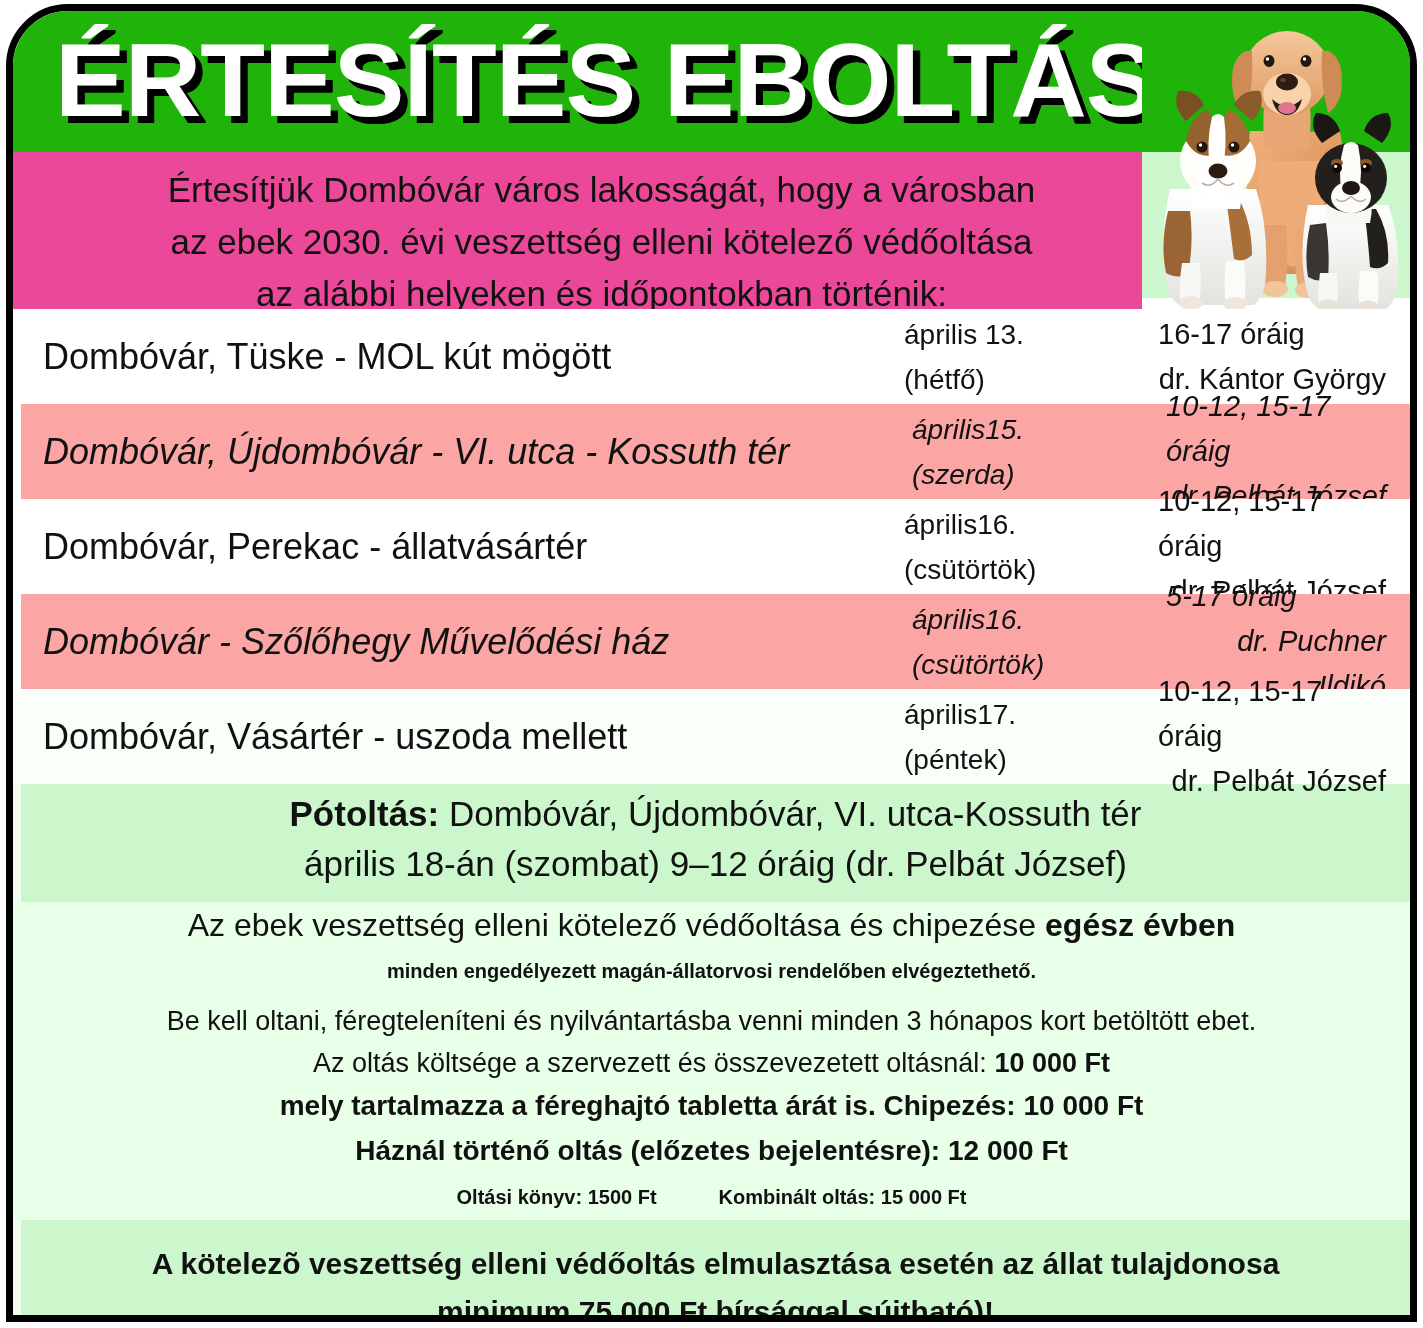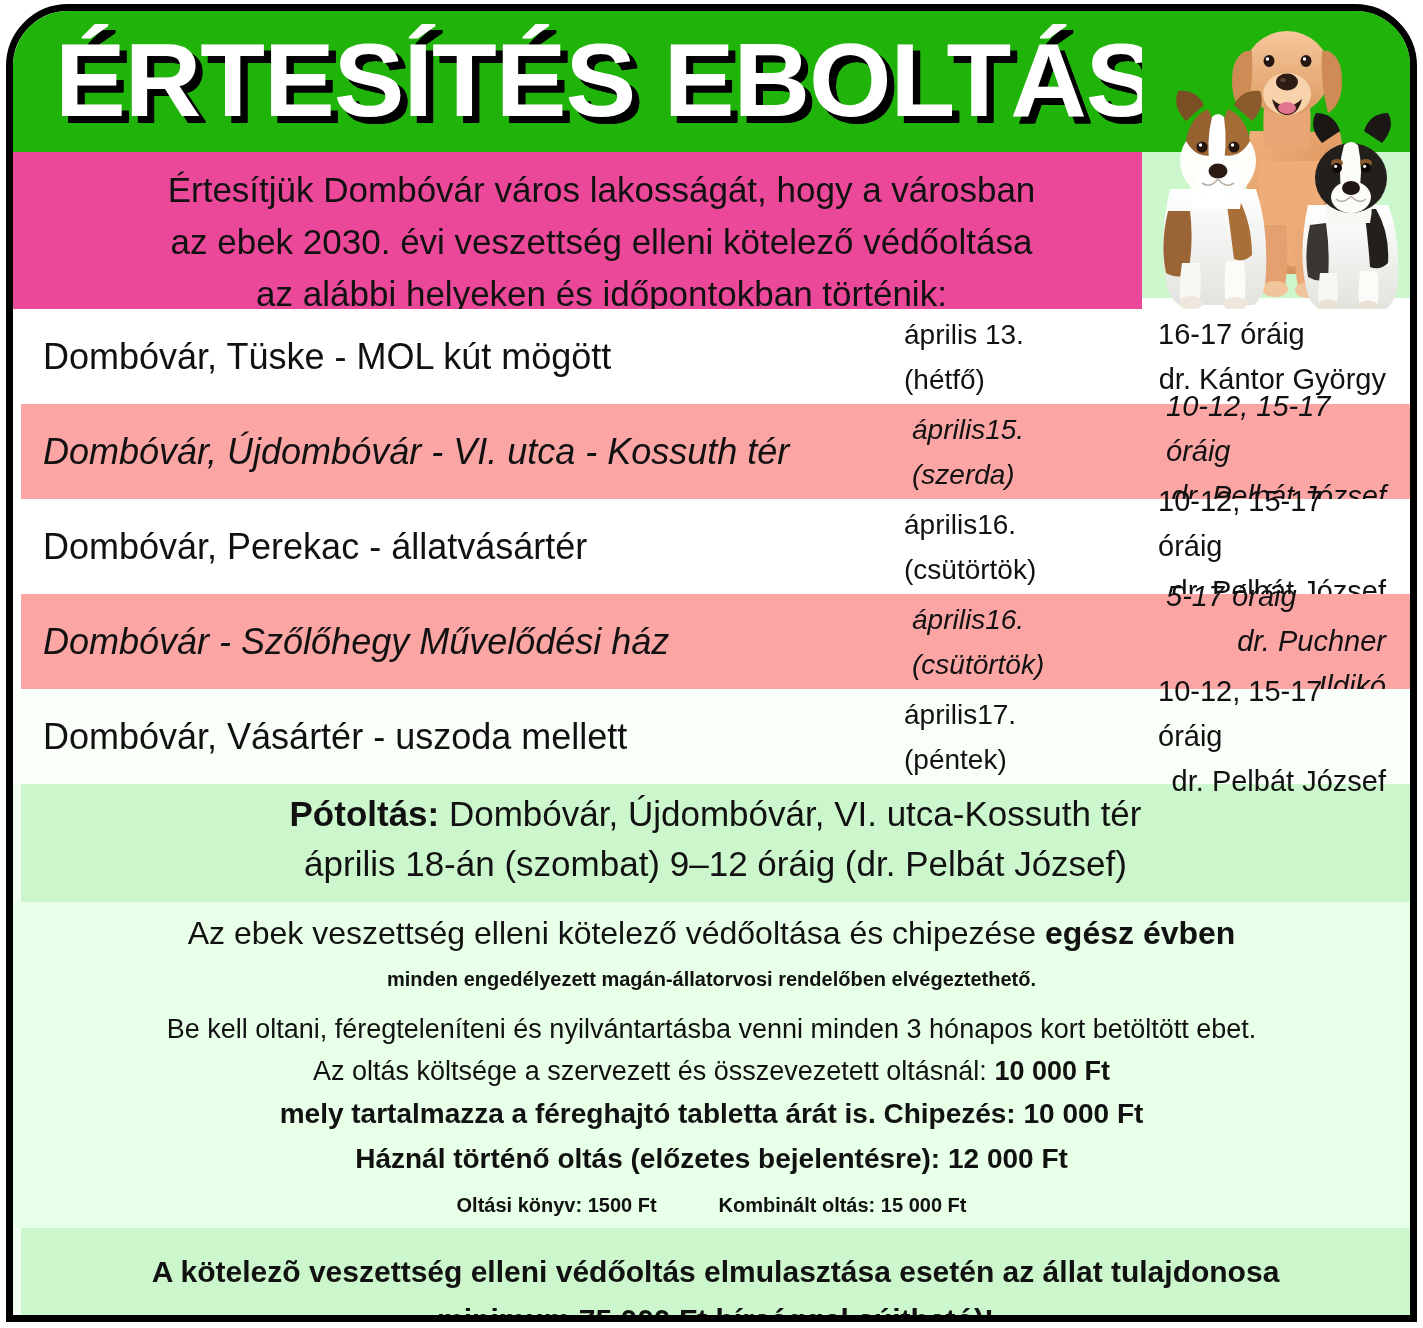--- a/index.html
+++ b/index.html
@@ -151,21 +151,21 @@
     font-size: 35px;
     line-height: 50px;
     color: #111111;
   }
   .potoltas b { font-weight: bold; }
 
   
   .info {
     background: #e8ffe8;
     text-align: center;
-    padding-top: 8px;
+    padding-top: 0;
   }
   .info .l1 {
     font-size: 32px;
     line-height: 46px;
     margin: 0 50px;
     color: #111111;
   }
   .info .l1 b { font-weight: bold; }
   .info .l2 {
     font-size: 20px;

